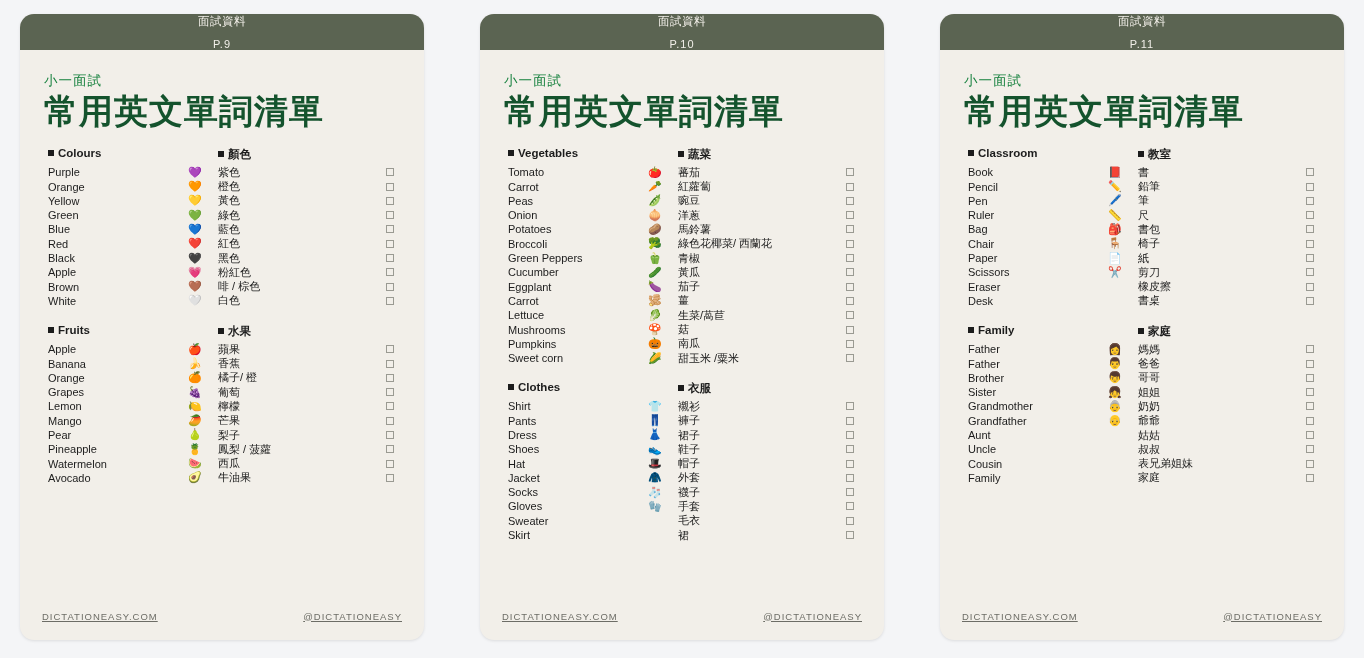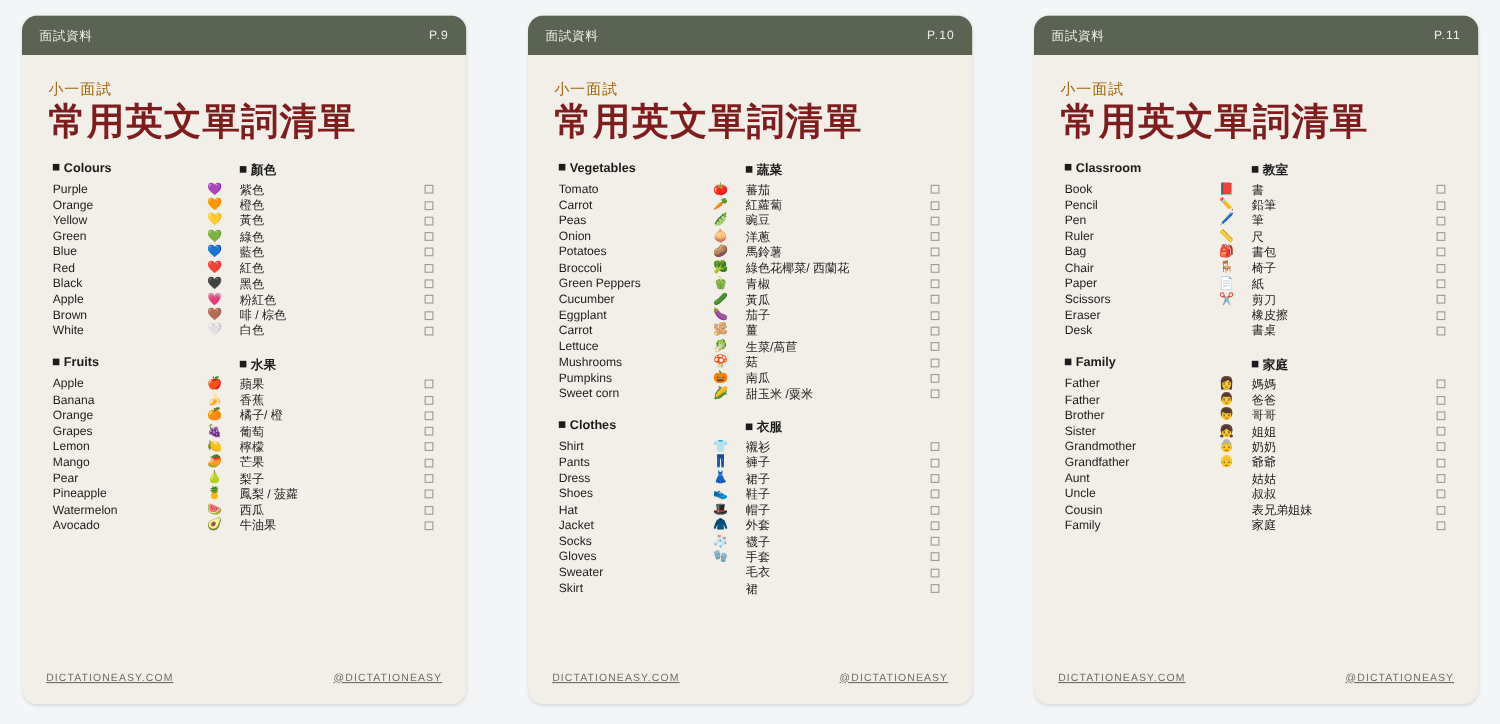--- a/index.html
+++ b/index.html
@@ -30,36 +30,37 @@
   .card-header {
     background: #5b6452;
     color: #f2efe9;
     height: 36px;
     display: flex;
     align-items: center;
     justify-content: space-between;
     padding: 0 16px;
     font-size: 11.5px;
     letter-spacing: 0.5px;
+    flex-direction: column;
   }
   .card-header .hdr-page { font-size: 11px; letter-spacing: 1px; }
   .card-body {
     flex: 1;
     padding: 18px 22px 0 22px;
   }
   .subtitle {
     font-size: 13.5px;
-    color: #a16207;
+    color: #15803d;
     margin: 4px 0 2px 2px;
     letter-spacing: 1px;
   }
   .title {
     font-size: 34px;
     font-weight: 700;
-    color: #7f1d1d;
+    color: #14532d;
     letter-spacing: 1px;
     margin: 0 0 16px 2px;
     line-height: 1.15;
   }
   .section { margin-bottom: 16px; }
   .section-head {
     display: flex;
     font-size: 11.5px;
     font-weight: 700;
     color: #1c1c1c;

